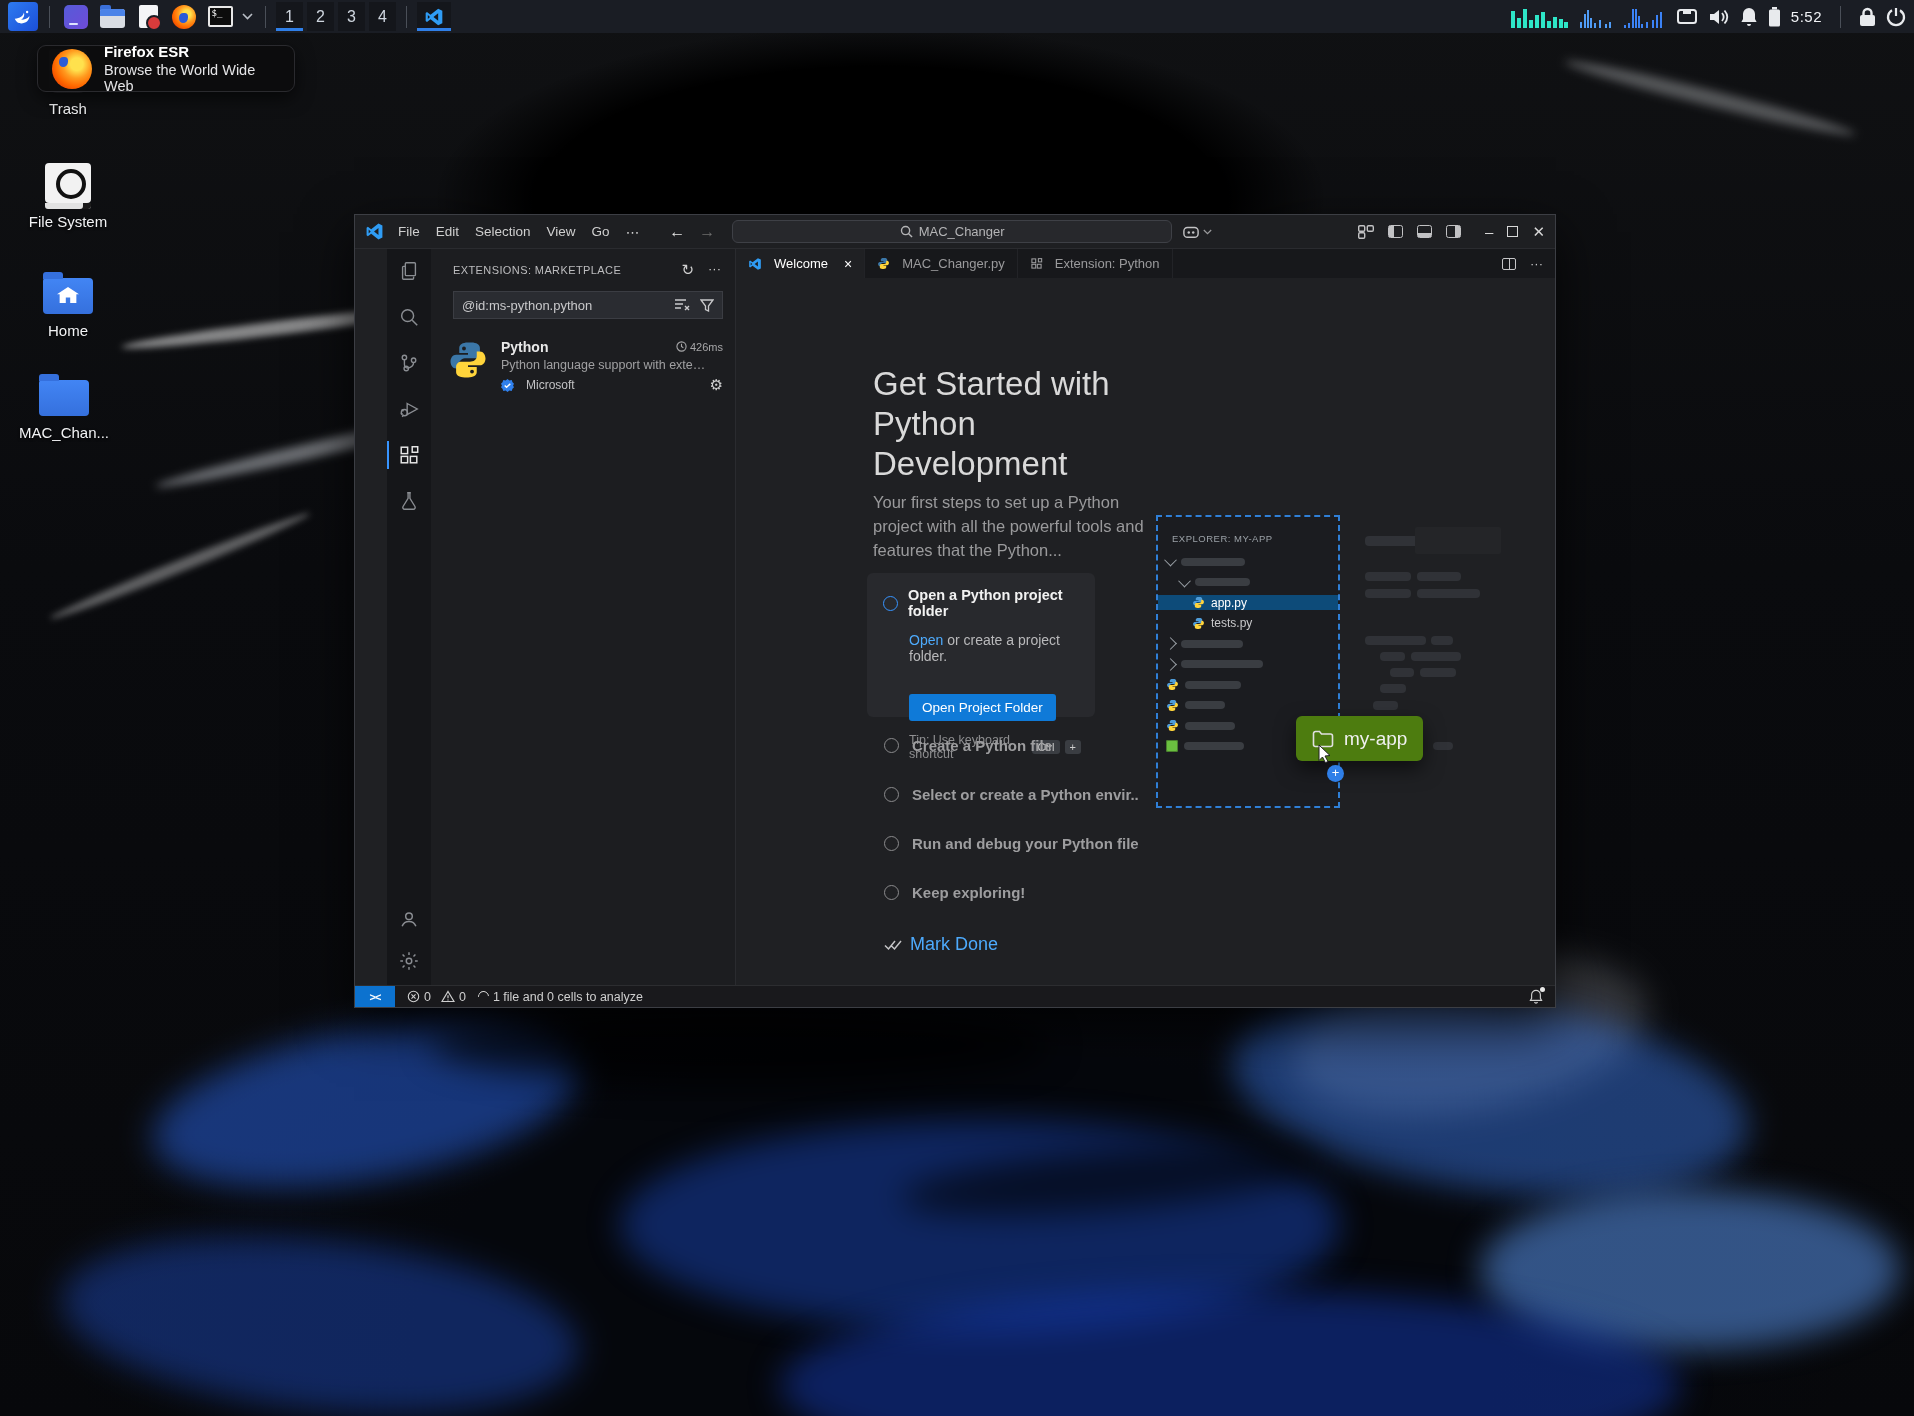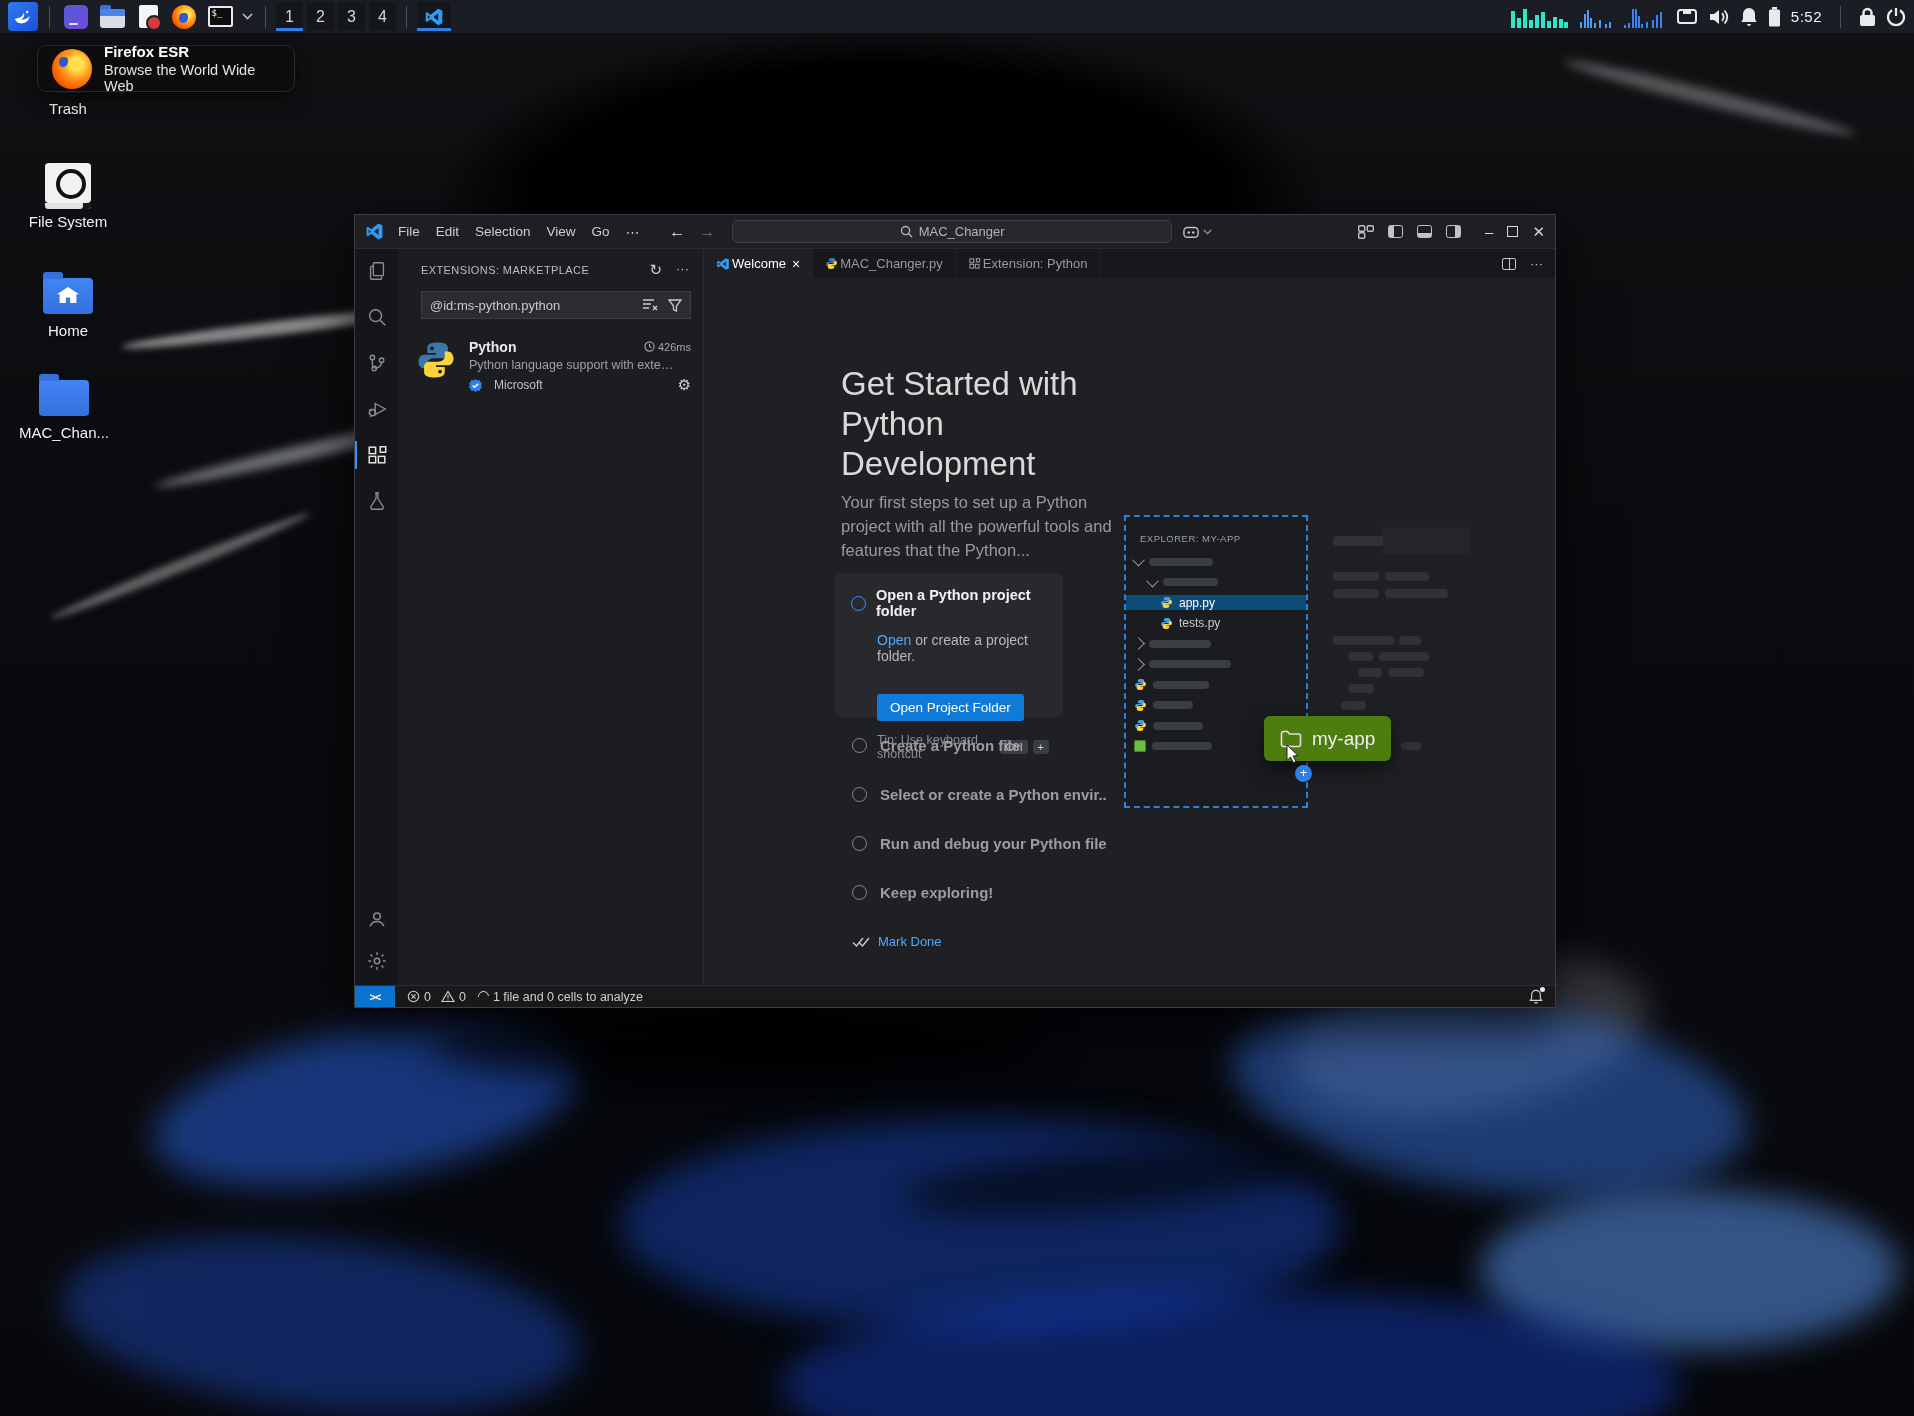--- a/index.html
+++ b/index.html
@@ -82,21 +82,21 @@
     display:flex; align-items:center; justify-content:center; gap:6px; color:#b4b4b6; font-size:13px; margin:0 10px; }
   #title-right { margin-left:auto; display:flex; align-items:center; gap:14px; }
   .lay-ico { width:15px; height:13px; border:1.4px solid #c2c2c4; border-radius:2.5px; position:relative; }
   .lay-ico.side::before { content:""; position:absolute; left:0; top:0; bottom:0; width:5px; background:#c2c2c4; }
   .lay-ico.panel::before { content:""; position:absolute; left:0; right:0; bottom:0; height:4px; background:#c2c2c4; }
   .lay-ico.side2::before { content:""; position:absolute; right:0; top:0; bottom:0; width:5px; background:#c2c2c4; }
   .winctl { font-size:15px; color:#d8d8d8; }
   .maxbox { width:11px; height:11px; border:1.4px solid #d8d8d8; }
 
   
-  #main { flex:1; display:flex; min-height:0; }
+  #main { flex:1; display:flex; min-height:0;padding-left:32px; }
   #activitybar { width:44px; flex:none; background:#151619; display:flex; flex-direction:column; align-items:center;
     padding-top:10px; gap:22px; }
   .act-ico { width:24px; height:24px; color:#8a8d92; position:relative; display:flex; align-items:center; justify-content:center;}
   .act-ico.active { color:#e7e7e7; }
   .act-ico.active::before { content:""; position:absolute; left:-10px; top:-2px; width:2px; height:28px; background:#3794ff; }
   #act-bottom { margin-top:auto; padding-bottom:12px; display:flex; flex-direction:column; gap:18px; align-items:center;}
 
   #sidebar { width:305px; flex:none; background:#1c1d20; border-right:1px solid #2a2b2f; padding-top:8px; }
   #sb-head { display:flex; align-items:center; padding:4px 14px 10px 22px; }
   #sb-title { font-size:11px; letter-spacing:.4px; color:#bdbdbf; }
@@ -110,21 +110,21 @@
   .ext-row1 { display:flex; align-items:baseline; }
   .ext-name { font-weight:bold; font-size:14px; color:#e8e8e8; }
   .ext-time { margin-left:auto; font-size:11px; color:#a6a6a8; display:flex; align-items:center; gap:3px;}
   .ext-desc { font-size:12.5px; color:#a0a0a2; margin-top:3px; white-space:nowrap; overflow:hidden; }
   .ext-row3 { display:flex; align-items:center; margin-top:4px; font-size:12px; color:#c2c2c4; gap:12px; }
   .ext-gear { margin-left:auto; color:#cfcfcf; font-size:15px; }
 
   
   #editor { flex:1; display:flex; flex-direction:column; min-width:0; }
   #tabbar { height:29px; flex:none; background:#17181b; display:flex; align-items:stretch; }
-  .tab { display:flex; align-items:center; gap:2px; padding:0 12px; font-size:13px; color:#9a9a9c;
+  .tab { display:flex; align-items:center; gap:12px; padding:0 12px; font-size:13px; color:#9a9a9c;
     border-right:1px solid #222327; background:#17181b; }
   .tab.active { background:#1f2023; color:#ffffff; }
   .tab .tclose { margin-left:4px; font-size:14px; }
   #tab-actions { margin-left:auto; display:flex; align-items:center; gap:14px; padding-right:12px; color:#c6c6c8; }
   .split-ico { width:14px; height:12px; border:1.3px solid #c6c6c8; border-radius:2px; position:relative; }
   .split-ico::after { content:""; position:absolute; left:6px; top:0; bottom:0; width:1.3px; background:#c6c6c8; }
 
   #welcome { flex:1; position:relative; background:#1f2023; overflow:hidden; }
   #gs-title { position:absolute; left:137px; top:86px; width:290px; font-size:33px; line-height:40px;
     color:#d9d9d9; font-weight:400; }
@@ -137,21 +137,21 @@
   .card-title { font-size:14.5px; font-weight:bold; color:#f2f2f2; }
   .card-desc { margin:13px 0 18px 26px; font-size:14px; color:#b9b9bb; }
   .card-desc .lnk { color:#4daafc; }
   #open-btn { margin:12px 0 0 26px; background:#0f7ad8; color:#fff; font-size:13.5px; border:none; border-radius:3px;
     padding:6px 13px; }
   .card-tip { margin:12px 0 0 26px; font-size:12.5px; color:#8f8f91; display:flex; align-items:center; gap:5px; }
   .kbd { background:#3a3d42; border-radius:3px; padding:1px 5px; font-size:11px; color:#ccc; }
   .step { position:absolute; left:148px; display:flex; align-items:center; gap:13px;
     font-size:15px; font-weight:bold; color:#9d9d9f; }
   #mark-done { position:absolute; left:148px; top:656px; display:flex; align-items:center; gap:8px;
-    color:#4daafc; font-size:13px; }
+    color:#4daafc; font-size:18px; }
 
   
   #gfx-box { position:absolute; left:420px; top:237px; width:184px; height:293px;
     border:2px dashed #2f7fd6; background:#1b1c20; }
   #gfx-head { font-size:9.5px; letter-spacing:.5px; color:#9aa0a6; margin:16px 0 10px 14px; }
   .trow { height:15px; display:flex; align-items:center; margin:0 0 5.5px 0; padding-left:8px; gap:6px; }
   .trow .bar { height:8px; border-radius:4px; background:#3a3d42; }
   .trow.sel { background:#0d4b79; margin-left:0; padding-left:8px; }
   .trow .fname { font-size:12px; color:#fff; }
   .trow .fname.dim { color:#c9c9cb; }

